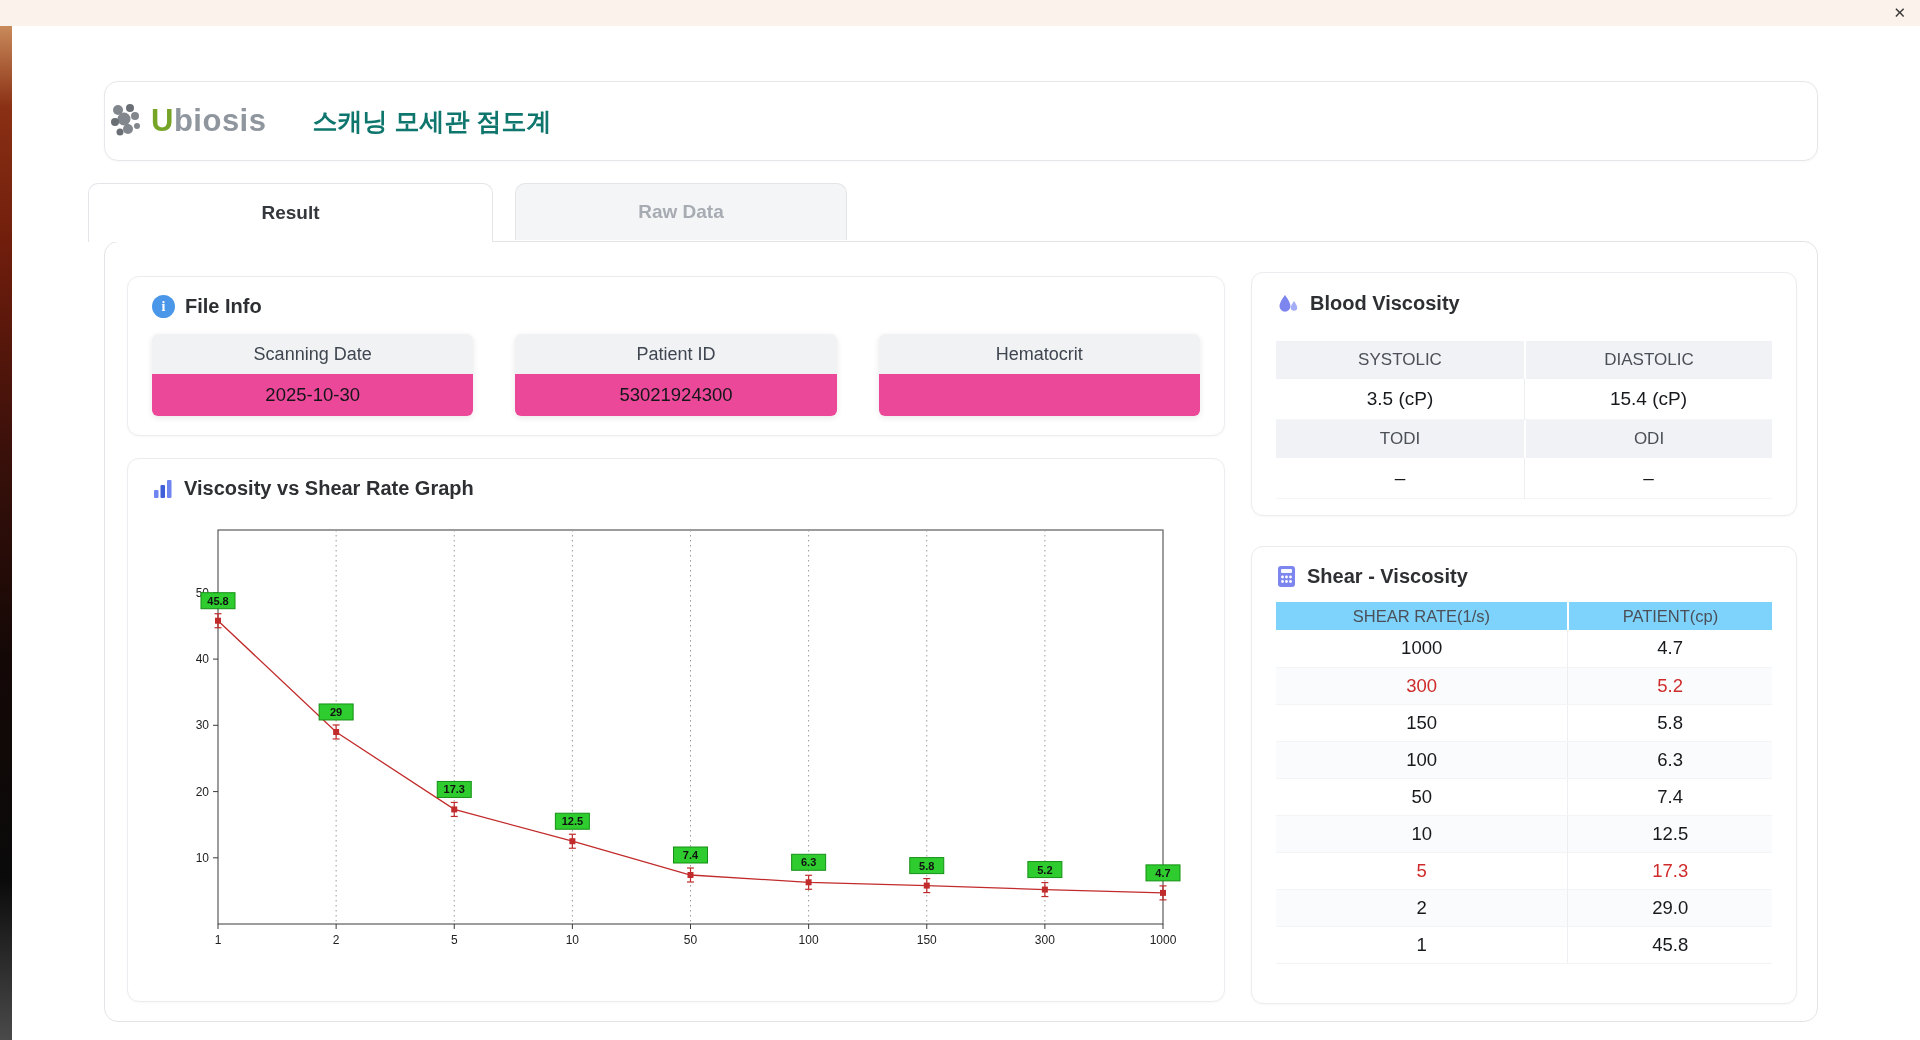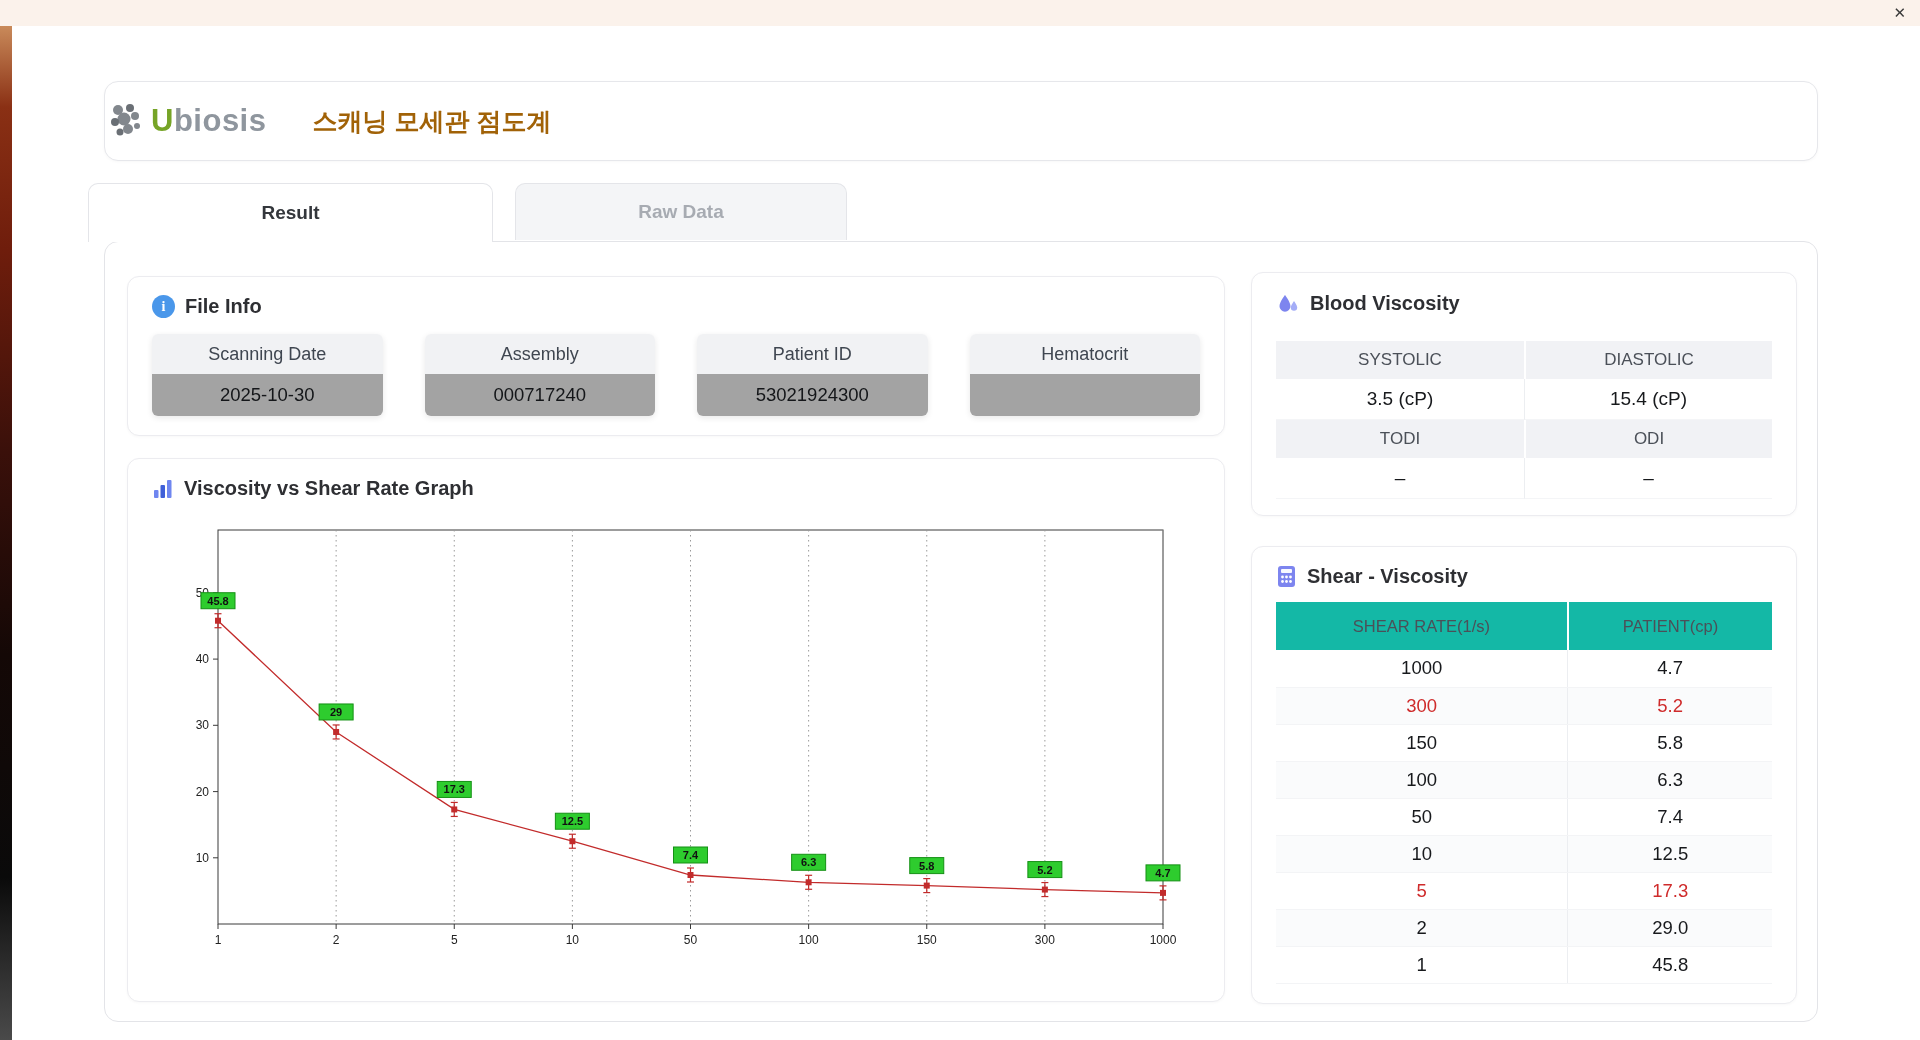--- a/index.html
+++ b/index.html
@@ -17,21 +17,21 @@
 
   
   .header-card { position:absolute; left:92px; top:55px; width:1714px; height:80px;
                  border:1px solid #e6e7eb; border-radius:14px; background:#fff;
                  display:flex; align-items:center; 
                  box-shadow:0 1px 3px rgba(0,0,0,.03); }
   .logo { display:flex; align-items:center; }
   .logo-text { font-size:31px; font-weight:700; letter-spacing:.5px; margin-left:4px; }
   .logo-u { color:#76a427; }
   .logo-rest { color:#8f969e; }
-  .app-title { margin-left:46px; font-size:25px; font-weight:700; color:#a16207; }
+  .app-title { margin-left:46px; font-size:25px; font-weight:700; color:#0f766e; }
 
   
   .tab { position:absolute; display:flex; align-items:center; justify-content:center;
          font-size:19px; border-radius:10px 10px 0 0; cursor:pointer; }
   .tab-result { left:76px; top:157px; width:405px; height:59px; background:#fff;
                 border:1px solid #e4e5e9; border-bottom:none; color:#34373c;
                 font-weight:700; z-index:3; }
   .tab-raw { left:503px; top:157px; width:332px; height:57px; background:#f4f5f7;
              border:1px solid #e4e5e9; border-bottom:none; color:#a7abb2; font-weight:600; }
 
@@ -46,38 +46,38 @@
   .icon-svg { display:block; }
 
   .file-info { left:22px; top:34px; width:1098px; height:160px; }
   .info-icon { width:23px; height:23px; border-radius:50%; background:#4a97ea; color:#fff;
                display:flex; align-items:center; justify-content:center; font-size:14px;
                font-weight:700; font-family:"Liberation Serif", serif; }
   .fields { display:flex; gap:42px; margin-top:16px; }
   .field { flex:1; border-radius:6px; overflow:hidden; box-shadow:0 2px 6px rgba(0,0,0,.09); }
   .field-label { height:40px; background:#f1f2f4; display:flex; align-items:center;
                  justify-content:center; font-size:18px; color:#3f4650; }
-  .field-value { height:42px; background:#a3a3a3; display:flex; align-items:center;
+  .field-value { height:42px; background:#ec4899; display:flex; align-items:center;
                  justify-content:center; font-size:18.5px; color:#141619; }
 
   .graph-card { left:22px; top:216px; width:1098px; height:544px; }
   .chart-wrap { margin-top:12px; margin-left:6px; }
 
   .bv-card { left:1146px; top:30px; width:546px; height:244px; }
   .bv-grid { display:grid; grid-template-columns:1fr 1fr; margin-top:26px; }
   .bv-cell { display:flex; align-items:center; justify-content:center; }
   .bv-h { height:38px; background:#f1f2f5; font-size:17px; color:#4b5058; }
   .bv-h.c2 { border-left:2px solid #fff; }
   .bv-v { height:41px; background:#fff; font-size:19px; color:#17191c;
           border-bottom:1px solid #f4f5f7; }
   .bv-v.c2 { border-left:1px solid #eceef1; }
 
   .sv-card { left:1146px; top:304px; width:546px; height:458px; }
   .sv-table { width:100%; border-collapse:collapse; margin-top:14px; }
-  .sv-table th { height:48px; background:#14b8a6; font-size:16.5px; font-weight:500;
+  .sv-table th { height:28px; background:#7dd3fc; font-size:16.5px; font-weight:500;
                  color:#4b5058; }
   .sv-table th.col2 { border-left:2px solid #fff; }
   .sv-table td { height:37px; text-align:center; font-size:18.5px; color:#17191c;
                  border-bottom:1px solid #f3f4f6; }
   .sv-table td.col2 { border-left:1px solid #eceef1; }
   .sv-table tr:nth-child(even) td { background:#fafbfc; }
   .sv-table tr.hl td { color:#cf2b2b; }
 </style>
 </head>
 <body>
@@ -113,24 +113,20 @@
 
     <div class="card file-info">
       <div class="card-title">
         <span class="info-icon">i</span>
         <span>File Info</span>
       </div>
       <div class="fields" id="file-fields">
           <div class="field">
             <div class="field-label">Scanning Date</div>
             <div class="field-value">2025-10-30</div>
-          </div>
-          <div class="field">
-            <div class="field-label">Assembly</div>
-            <div class="field-value">000717240</div>
           </div>
           <div class="field">
             <div class="field-label">Patient ID</div>
             <div class="field-value">53021924300</div>
           </div>
           <div class="field">
             <div class="field-label">Hematocrit</div>
             <div class="field-value"></div>
           </div>
         </div>

